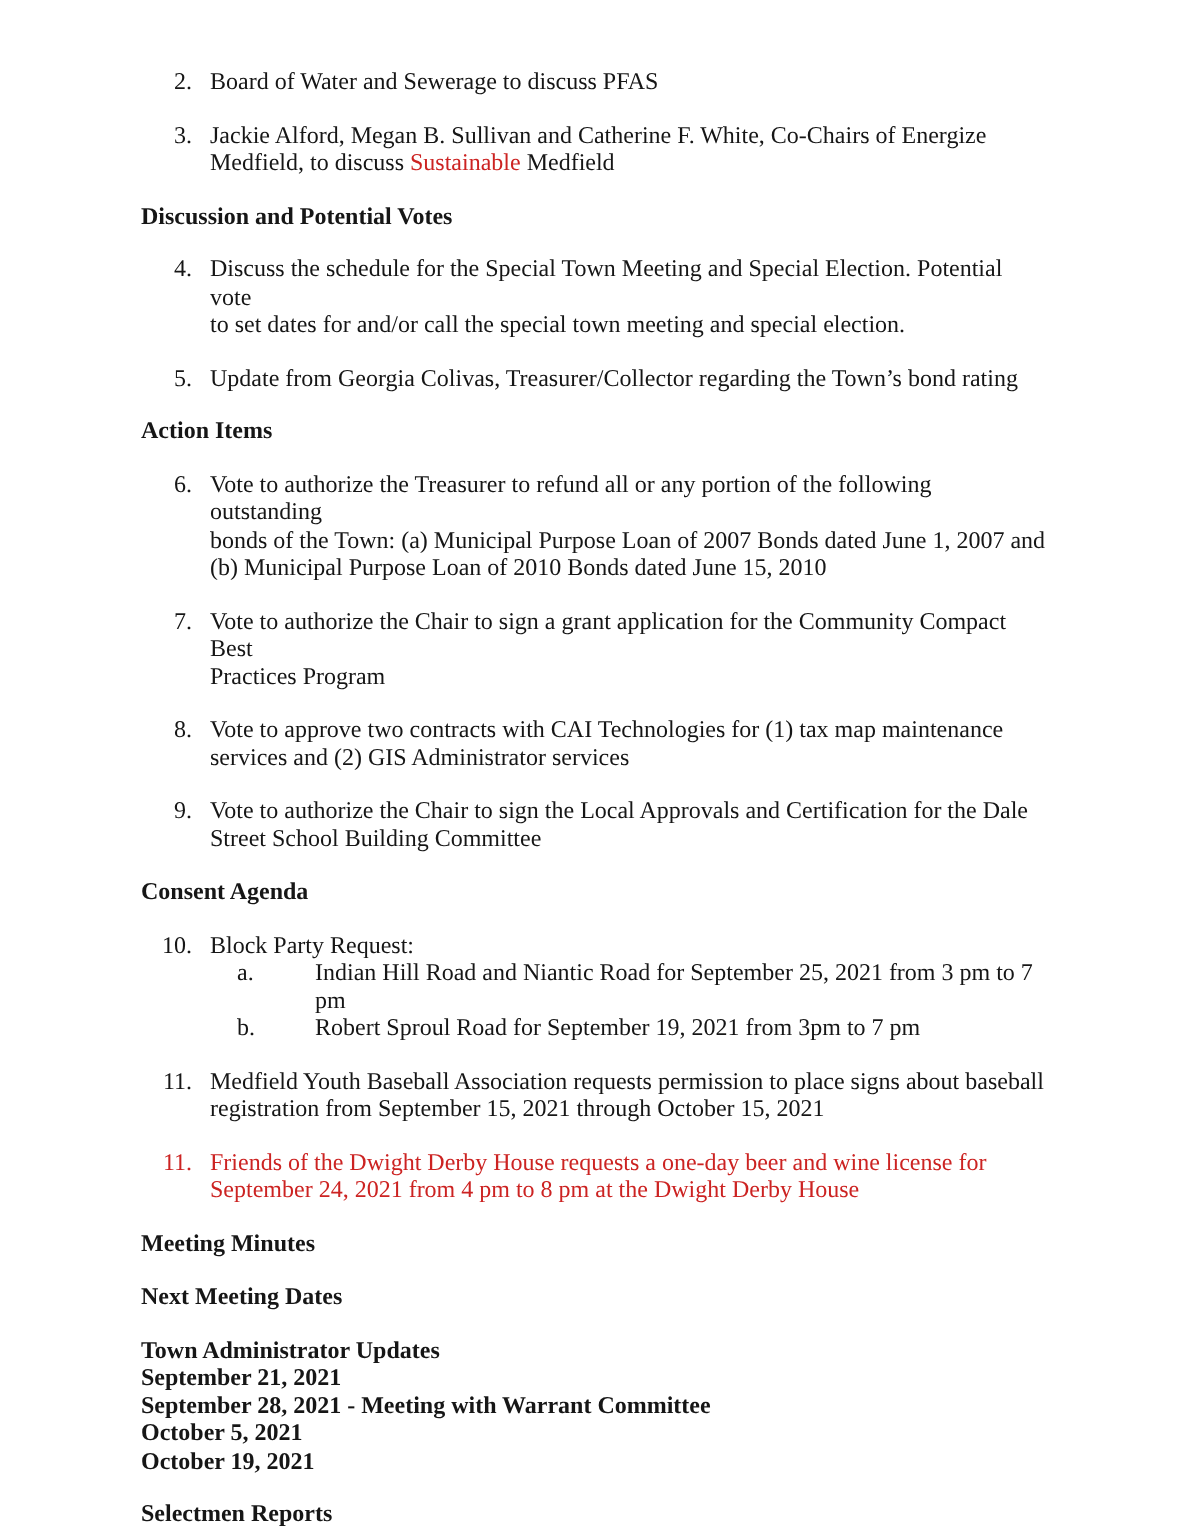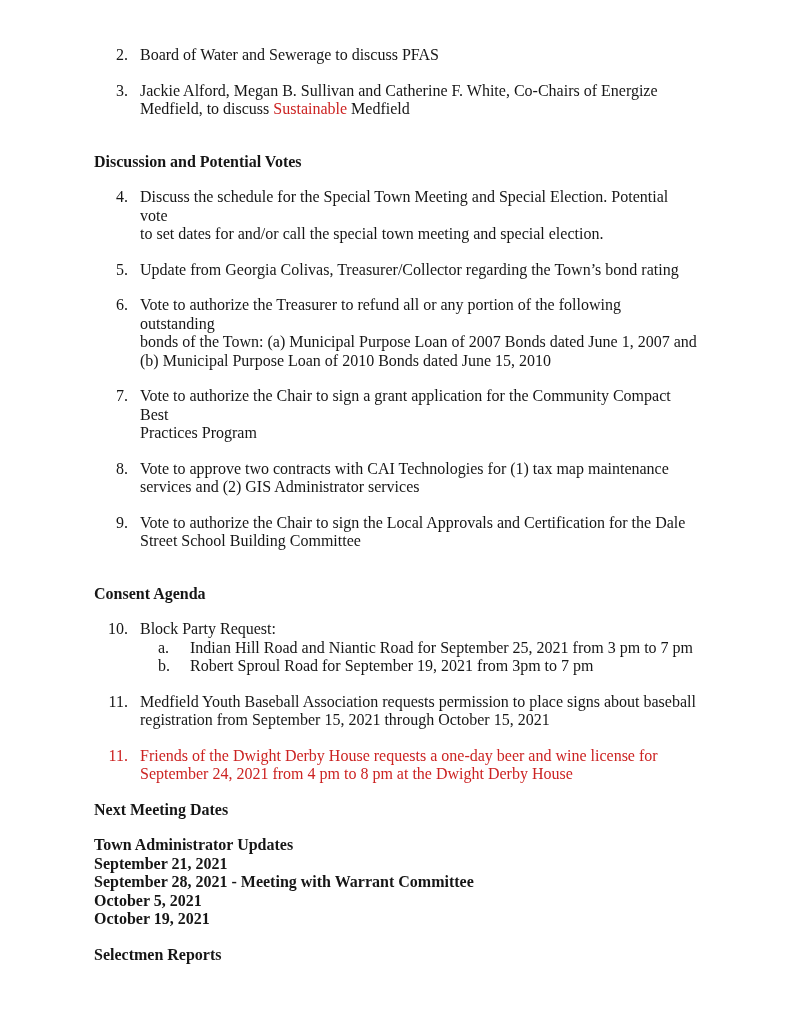--- a/index.html
+++ b/index.html
@@ -14,31 +14,31 @@
     overflow:hidden;
   }
   #page{
     box-sizing:border-box;
     width:791px;height:1023px;
     padding:46px 94px 0 94px;
     background:#ffffff;
   }
   .block{margin-top:17px;}
   .block:first-child{margin-top:0;}
-  .sp-large{margin-top:34px;}
+  .sp-large{}
   .sp-none{margin-top:0;font-weight:bold;}
   .heading{font-weight:bold;}
   .item{display:flex;align-items:flex-start;}
   .num{flex:0 0 34px;text-align:right;white-space:nowrap;}
   .itext{margin-left:12px;white-space:pre-wrap;flex:1;}
   .itext span{white-space:pre-wrap;}
   .red{color:var(--red);}
   .sub{display:flex;align-items:flex-start;}
   .sub .marker{margin-left:18px;flex:0 0 32px;white-space:nowrap;}
-  .sub .stext{flex:1;white-space:pre-wrap;}
+  .sub .stext{flex:1;white-space:pre-wrap;margin-left:20px;}
   .plainline{white-space:pre-wrap;}
 </style>
 </head>
 <body>
 
 <div id="page">
     <div class="block item">
       <span class="num">2.</span>
       <div class="itext"><span>Board of Water and Sewerage to discuss PFAS</span></div>
     </div>
@@ -50,20 +50,21 @@
     <div class="block heading sp-large">Discussion and Potential Votes</div>
     <div class="block item">
       <span class="num">4.</span>
       <div class="itext"><span>Discuss the schedule for the Special Town Meeting and Special Election. Potential vote
 to set dates for and/or call the special town meeting and special election.</span></div>
     </div>
     <div class="block item">
       <span class="num">5.</span>
       <div class="itext"><span>Update from Georgia Colivas, Treasurer/Collector regarding the Town’s bond rating</span></div>
     </div>
+    <div class="block heading">Action Items</div>
     <div class="block item">
       <span class="num">6.</span>
       <div class="itext"><span>Vote to authorize the Treasurer to refund all or any portion of the following outstanding
 bonds of the Town: (a) Municipal Purpose Loan of 2007 Bonds dated June 1, 2007 and
 (b) Municipal Purpose Loan of 2010 Bonds dated June 15, 2010</span></div>
     </div>
     <div class="block item">
       <span class="num">7.</span>
       <div class="itext"><span>Vote to authorize the Chair to sign a grant application for the Community Compact Best
 Practices Program</span></div>
@@ -86,20 +87,21 @@
     <div class="block item">
       <span class="num">11.</span>
       <div class="itext"><span>Medfield Youth Baseball Association requests permission to place signs about baseball
 registration from September 15, 2021 through October 15, 2021</span></div>
     </div>
     <div class="block item red">
       <span class="num">11.</span>
       <div class="itext"><span>Friends of the Dwight Derby House requests a one-day beer and wine license for
 September 24, 2021 from 4 pm to 8 pm at the Dwight Derby House</span></div>
     </div>
+    <div class="block heading">Meeting Minutes</div>
     <div class="block heading">Next Meeting Dates</div>
     <div class="block heading">Town Administrator Updates</div>
     <div class="block plainline sp-none">September 21, 2021</div>
     <div class="block plainline sp-none">September 28, 2021 - Meeting with Warrant Committee</div>
     <div class="block plainline sp-none">October 5, 2021</div>
     <div class="block plainline sp-none">October 19, 2021</div>
     <div class="block heading">Selectmen Reports</div>
   </div>
 
 </body></html>

